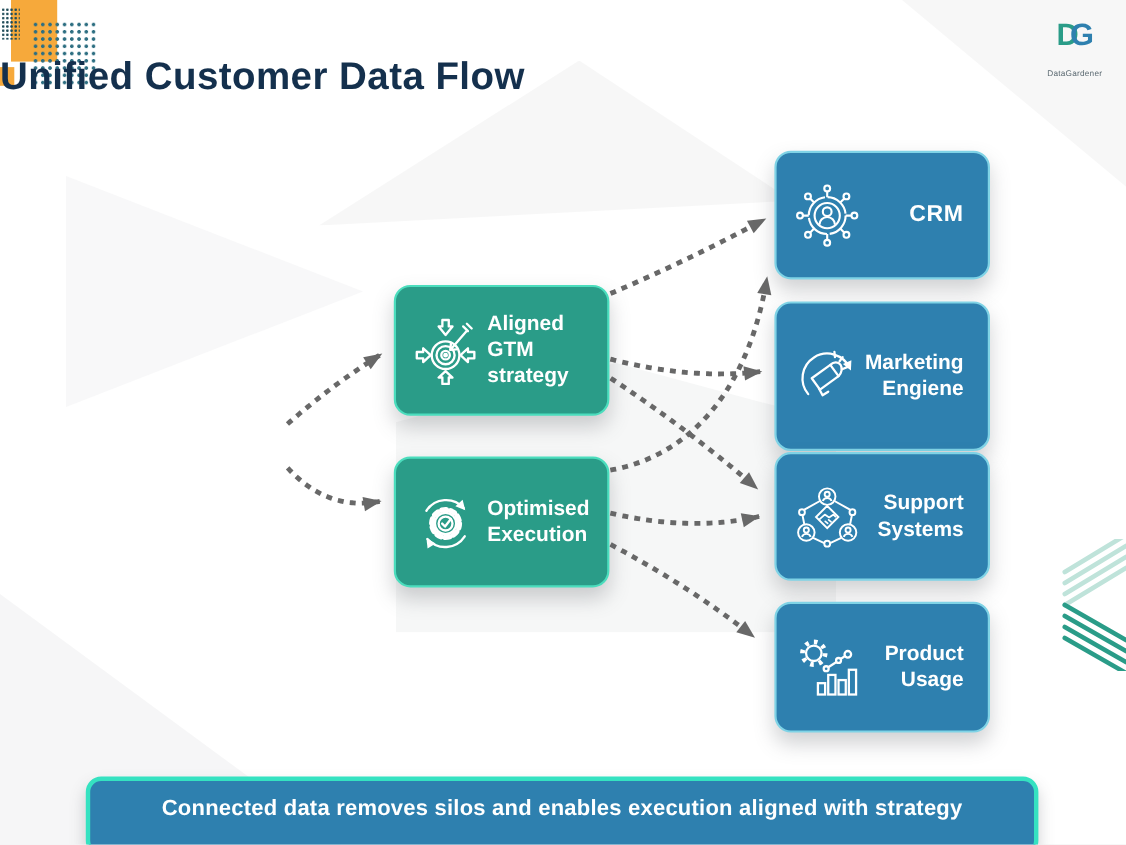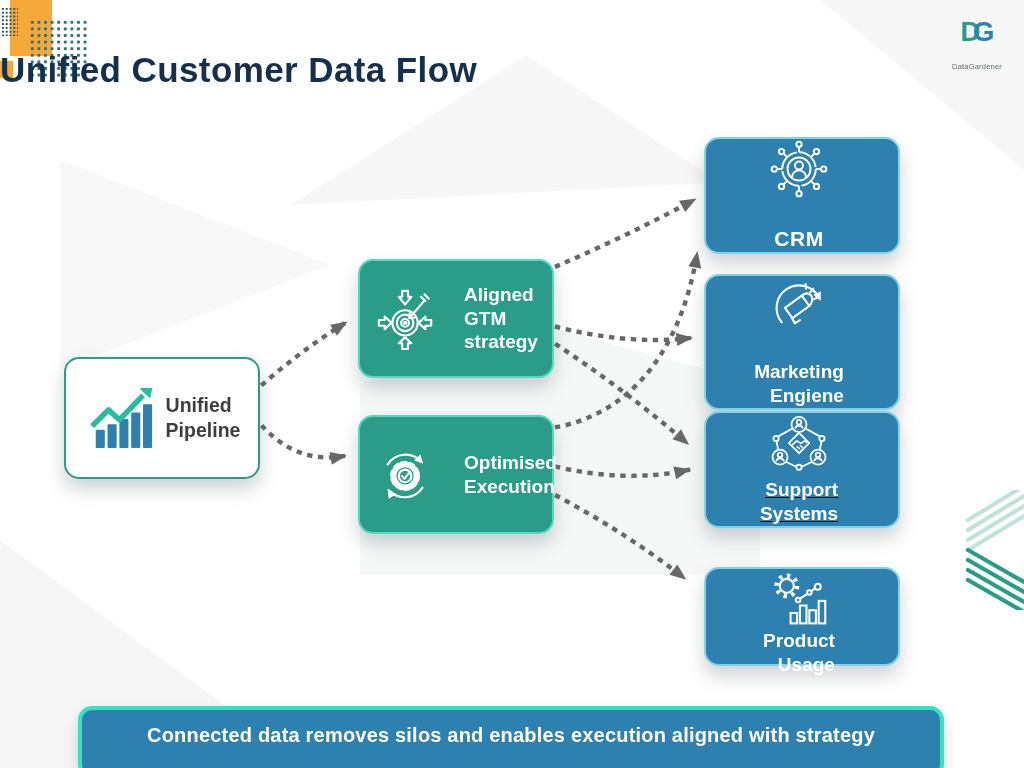--- a/index.html
+++ b/index.html
@@ -41,32 +41,32 @@
   
   .node{
     position:absolute;box-sizing:border-box;border-radius:15px;
     display:flex;align-items:center;
     box-shadow:0 10px 18px rgba(90,95,100,.28);
   }
   .node .icon{flex-shrink:0;display:flex;align-items:center;justify-content:center;}
   .node .label{display:flex;flex-direction:column;font-weight:700;color:#fff;font-size:19px;line-height:1.26;}
   .node-white{background:#ffffff;border:2.5px solid #2A9C88;padding:0 8px 0 12px;gap:8px;justify-content:center;}
   .node-white .label{color:#3E3E3E;font-size:19.5px;}
-  .node-green{background:#2A9C88;border:2.5px solid #4BDDBD;padding:0 10px 0 16px;gap:26px;}
-  .node-blue{background:#2E80AF;border:2.5px solid #7FD3E6;padding:0 22px 0 16px;justify-content:space-between;flex-direction:column;}
+  .node-green{background:#2A9C88;border:2.5px solid #4BDDBD;padding:0 10px 0 16px;gap:5px;}
+  .node-blue{background:#2E80AF;border:2.5px solid #7FD3E6;padding:0 22px 0 16px;justify-content:space-between;}
   .node-blue .label{align-items:flex-end;text-align:right;}
   .node-crm .label{font-size:21px;letter-spacing:.5px;}
 
   .pos-pipeline{left:64px;top:357px;width:196px;height:122px;}
   .pos-gtm{left:358px;top:259px;width:196px;height:119px;}
   .pos-execution{left:358px;top:399px;width:196px;height:119px;margin-top:16px;}
   .pos-crm{left:704px;top:137px;width:196px;height:117px;}
   .pos-marketing{left:704px;top:274px;width:196px;height:136px;}
-  .pos-support{left:704px;top:411px;width:196px;height:117px;text-decoration:underline;}
-  .pos-product{left:704px;top:547px;width:196px;height:99px;margin-top:20px;}
+  .pos-support{left:704px;top:411px;width:196px;height:117px;}
+  .pos-product{left:704px;top:547px;width:196px;height:119px;}
 
   .banner{
     position:absolute;left:78px;top:706px;width:866px;height:72px;box-sizing:border-box;
     background:#2E80AF;border:4px solid #35E2C1;border-radius:14px;
     display:flex;justify-content:center;box-shadow:0 8px 14px rgba(80,85,90,.25);
   }
   .banner .banner-text{margin-top:14px;color:#fff;font-weight:700;font-size:20px;letter-spacing:.2px;}
 </style>
 </head>
 <body>
@@ -117,39 +117,20 @@
       <path d="M263,427 Q298,464 344,456" marker-end="url(#ah)"></path>
       <path d="M557,266 Q625,237 694,200" marker-end="url(#ah)"></path>
       <path d="M557,327 Q628,345 690,338" marker-end="url(#ah)"></path>
       <path d="M557,345 Q625,390 687,443" marker-end="url(#ah)"></path>
       <path d="M557,427 C635,412 682,345 697,254" marker-end="url(#ah)"></path>
       <path d="M557,467 Q628,483 688,470" marker-end="url(#ah)"></path>
       <path d="M557,496 Q628,534 684,578" marker-end="url(#ah)"></path>
     </g>
   </svg>
 
-  <div class="node node-white pos-pipeline">
-    <div class="icon">
-      <svg width="70" height="60" viewBox="0 0 76 66">
-        <g fill="#2E80AF">
-          <rect x="8" y="46" width="10" height="20" rx="1"></rect>
-          <rect x="21" y="40" width="10" height="26" rx="1"></rect>
-          <rect x="34" y="34" width="10" height="32" rx="1"></rect>
-          <rect x="47" y="27" width="10" height="39" rx="1"></rect>
-          <rect x="60" y="18" width="10" height="48" rx="1"></rect>
-        </g>
-        <path d="M4,42 L22,24 L34,35 L60,8" stroke="#25BCA2" stroke-width="6" fill="none" stroke-linejoin="round"></path>
-        <polygon points="0,-8 13,0 0,8" fill="#25BCA2" transform="translate(62,6) rotate(-46)"></polygon>
-      </svg>
-    </div>
-    <div class="label">
-      <span>Unified</span>
-      <span>Pipeline</span>
-    </div>
-  </div>
 
   <div class="node node-green pos-gtm">
     <div class="icon">
       <svg width="62" height="62" viewBox="0 0 64 64">
         <g stroke="#fff" stroke-width="2.2" fill="none" stroke-linecap="round" stroke-linejoin="round">
           <circle cx="30" cy="36" r="13"></circle>
           <circle cx="30" cy="36" r="8.5"></circle>
           <circle cx="30" cy="36" r="4"></circle>
           <circle cx="30" cy="36" r="1.2" fill="#fff"></circle>
           <path d="M50,13 L34.5,31"></path>

